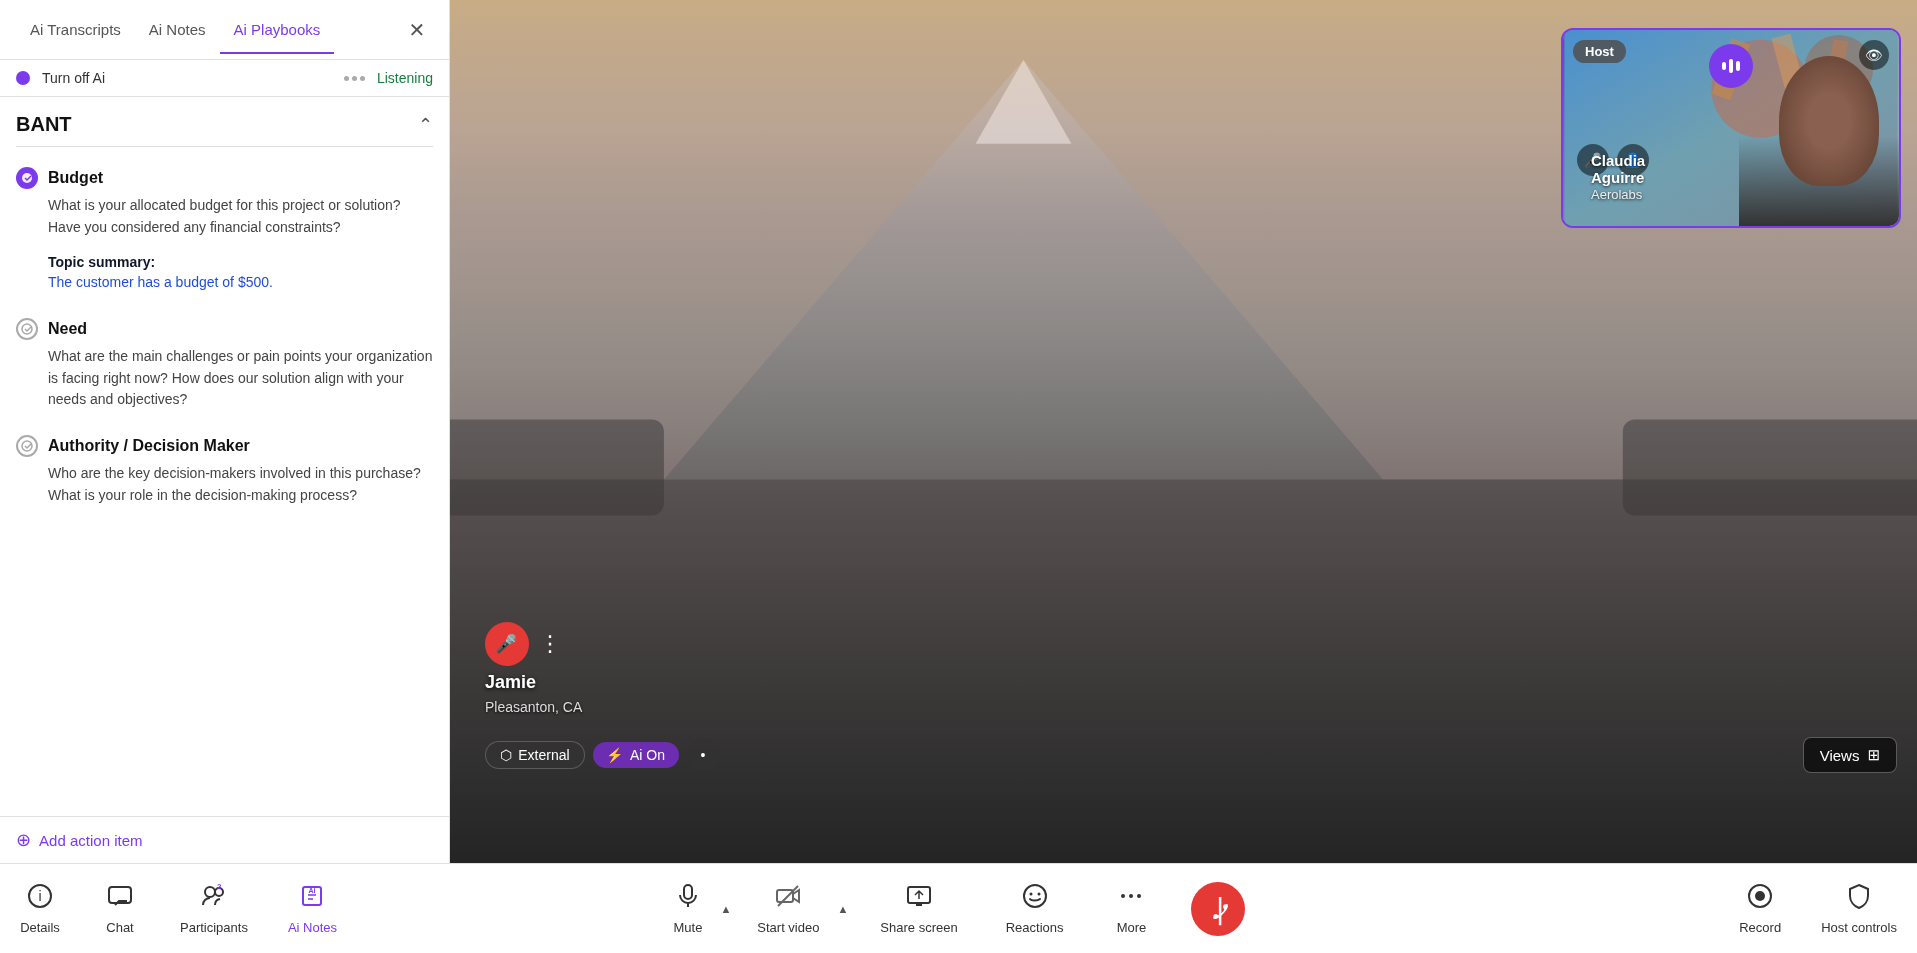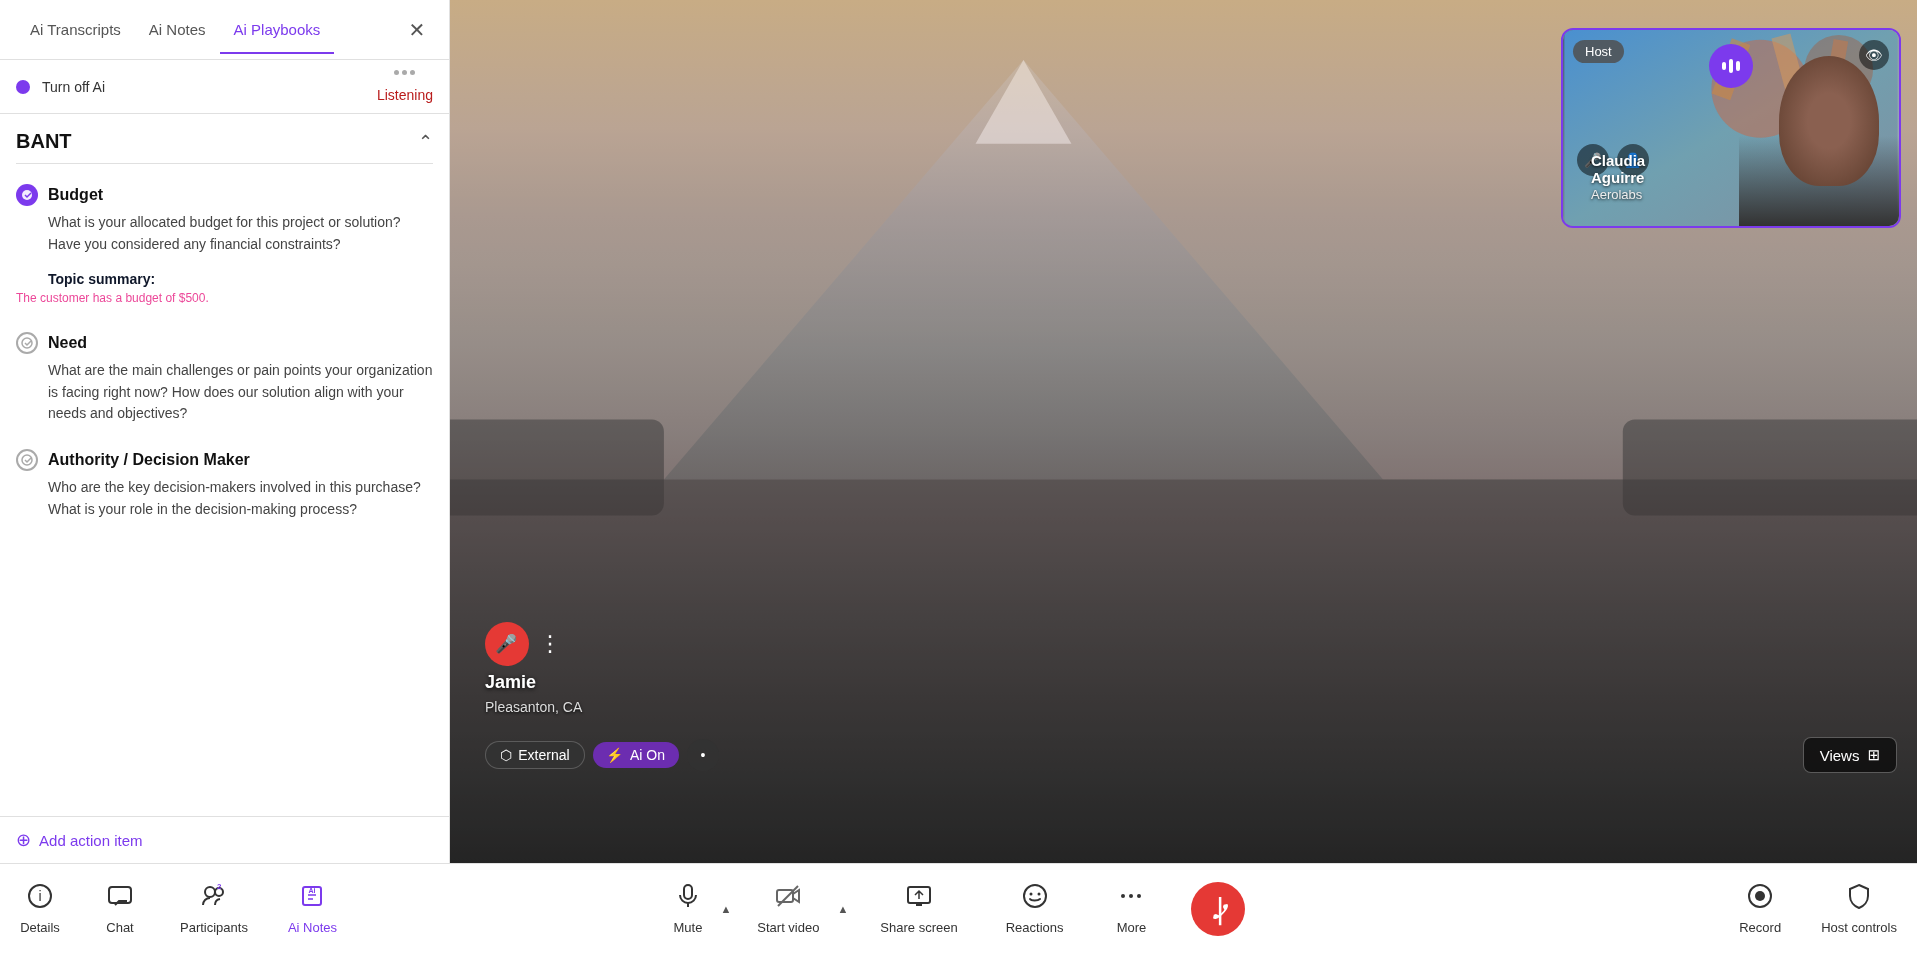--- a/index.html
+++ b/index.html
@@ -15,21 +15,21 @@
     .tab-bar { display: flex; align-items: center; padding: 17px 16px; border-bottom: 1px solid #e0e0e0; height: 60px; flex-shrink: 0; }
     .tab-bar .tab { font-size: 15px; color: #555; padding: 8px 14px; cursor: pointer; white-space: nowrap; position: relative; }
     .tab-bar .tab.active { color: #7c3aed; font-weight: 500; }
     .tab-bar .tab.active::after { content: ''; position: absolute; bottom: -8px; left: 0; right: 0; height: 2px; background: #7c3aed; }
     .tab-bar .close-btn { margin-left: auto; background: none; border: none; font-size: 20px; cursor: pointer; color: #555; width: 32px; height: 32px; display: flex; align-items: center; justify-content: center; border-radius: 50%; }
 
     
     .ai-control-bar { display: flex; align-items: center; padding: 10px 16px; border-bottom: 1px solid #e0e0e0; }
     .ai-toggle-btn { display: flex; align-items: center; gap: 12px; background: none; border: none; cursor: pointer; font-size: 14px; color: #333; }
     .ai-toggle-dot { width: 14px; height: 14px; background: #7c3aed; border-radius: 50%; flex-shrink: 0; }
-    .ai-status { margin-left: auto; display: flex; align-items: center; gap: 12px; color: #b91c1c; font-size: 14px; flex-direction: column; }
+    .ai-status { margin-left: auto; display: flex; align-items: center; gap: 12px; color: #15803d; font-size: 14px; }
     .ai-dots { display: flex; gap: 3px; }
     .ai-dots span { width: 5px; height: 5px; background: #aaa; border-radius: 50%; }
 
     
     .panel-content { flex: 1; overflow-y: auto; padding: 16px; }
 
     
     .section-header { display: flex; align-items: center; justify-content: space-between; margin-bottom: 20px; padding-bottom: 10px; border-bottom: 1px solid #e0e0e0; }
     .section-title { font-size: 20px; font-weight: 700; color: #111; }
     .collapse-btn { background: none; border: none; cursor: pointer; font-size: 18px; color: #555; }
@@ -37,21 +37,21 @@
     
     .playbook-item { margin-bottom: 24px; }
     .item-header { display: flex; align-items: center; gap: 10px; margin-bottom: 6px; }
     .item-icon { width: 22px; height: 22px; border-radius: 50%; display: flex; align-items: center; justify-content: center; flex-shrink: 0; }
     .item-icon.filled { background: #7c3aed; }
     .item-icon.outline { border: 2px solid #aaa; background: transparent; }
     .item-icon svg { width: 12px; height: 12px; }
     .item-title { font-size: 16px; font-weight: 700; color: #111; }
     .item-question { font-size: 14px; color: #444; line-height: 1.55; margin-left: 32px; }
     .item-summary-label { font-size: 14px; font-weight: 700; color: #0f172a; margin-left: 32px; margin-top: 16px; }
-    .item-summary { font-size: 12px; color: #ec4899; line-height: 1.55; margin-top: 2px; }
+    .item-summary { font-size: 14px; color: #1d4ed8; line-height: 1.55; margin-left: 32px; margin-top: 2px; }
 
     
     .add-action-btn { display: flex; align-items: center; gap: 8px; background: none; border: none; cursor: pointer; color: #7c3aed; font-size: 15px; padding: 12px 16px; width: 100%; border-top: 1px solid #e0e0e0; margin-top: auto; }
     .add-action-icon { font-size: 18px; }
 
     
     .video-area { flex: 1; position: relative; background: #000; overflow: hidden; }
 
     
     .scene-bg { position: absolute; inset: 0; background: linear-gradient(to bottom, #c8a87a 0%, #b8a098 15%, #a09090 25%, #8a8888 40%, #7a7878 50%, #6a6060 60%, #555050 70%, #444040 80%, #333333 90%, #222222 100%); }
@@ -63,21 +63,21 @@
     .tag { padding: 5px 14px; border-radius: 20px; font-size: 14px; font-weight: 500; display: flex; align-items: center; gap: 6px; }
     .tag.external { background: rgba(50,50,50,0.85); color: #fff; border: 1px solid rgba(255,255,255,0.2); }
     .tag.ai-on { background: #6c2db0; color: #fff; }
 
     
     .views-btn { position: absolute; bottom: 90px; right: 20px; background: rgba(0,0,0,0.6); border: 1px solid rgba(255,255,255,0.3); color: #fff; padding: 8px 16px; border-radius: 8px; cursor: pointer; display: flex; align-items: center; gap: 8px; font-size: 15px; }
 
     
     .host-thumbnail { position: absolute; top: 28px; right: 16px; width: 340px; height: 200px; border-radius: 12px; overflow: hidden; border: 2px solid #7c3aed; }
     .host-video-bg { width: 100%; height: 100%; background: linear-gradient(135deg, #4a6080 0%, #6a8090 30%, #8a9aaa 60%, #a0b0c0 100%); position: relative; }
-    .host-badge { position: absolute; top: 10px; left: 10px; background: rgba(80,80,80,0.85); color: #fff; padding: 4px 12px; border-radius: 16px; font-size: 13px; font-weight: 400; }
+    .host-badge { position: absolute; top: 10px; left: 10px; background: rgba(80,80,80,0.85); color: #fff; padding: 4px 12px; border-radius: 16px; font-size: 13px; font-weight: 700; }
     .host-camera-off { position: absolute; top: 10px; right: 10px; background: rgba(0,0,0,0.5); width: 30px; height: 30px; border-radius: 50%; display: flex; align-items: center; justify-content: center; color: #fff; font-size: 14px; }
     .host-audio-btn { position: absolute; bottom: 50px; left: 14px; width: 32px; height: 32px; background: rgba(0,0,0,0.5); border-radius: 50%; display: flex; align-items: center; justify-content: center; color: #fff; font-size: 14px; }
     .host-person-btn { position: absolute; bottom: 50px; left: 54px; width: 32px; height: 32px; background: rgba(0,0,0,0.5); border-radius: 50%; display: flex; align-items: center; justify-content: center; color: #fff; font-size: 14px; }
     .host-name { position: absolute; bottom: 12px; left: 14px; color: #fff; font-size: 15px; font-weight: 600; text-shadow: 0 1px 3px rgba(0,0,0,0.8); }
     .host-org { position: absolute; bottom: -4px; left: 14px; color: #eee; font-size: 13px; text-shadow: 0 1px 3px rgba(0,0,0,0.8); }
     .host-media-icon { position: absolute; top: 14px; left: 50%; transform: translateX(-50%); width: 44px; height: 44px; background: #7c3aed; border-radius: 50%; display: flex; align-items: center; justify-content: center; }
     .host-media-bars { display: flex; gap: 3px; align-items: center; }
     .host-media-bars span { width: 4px; background: #fff; border-radius: 2px; }
 
     

